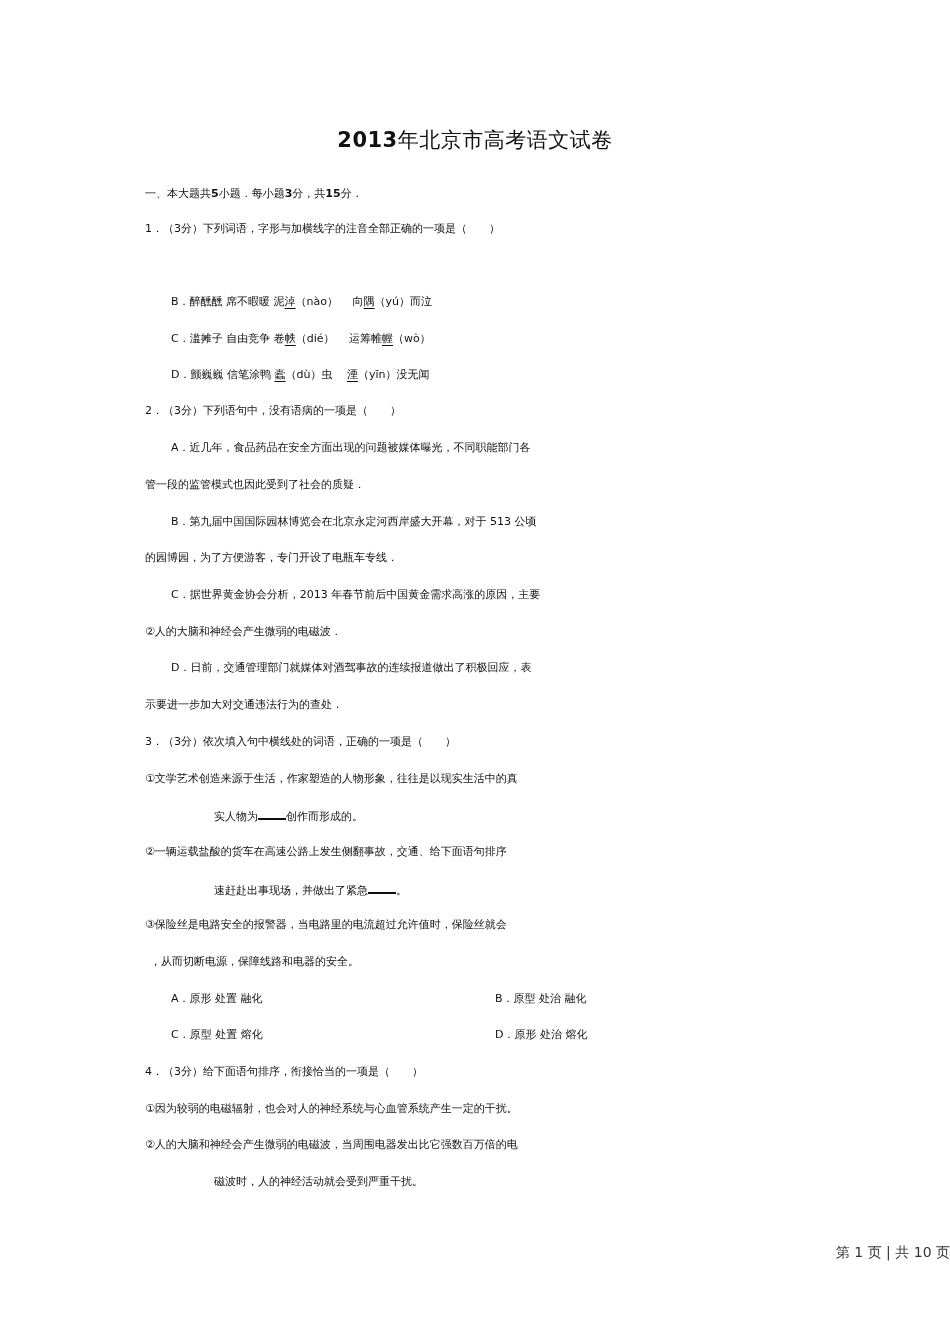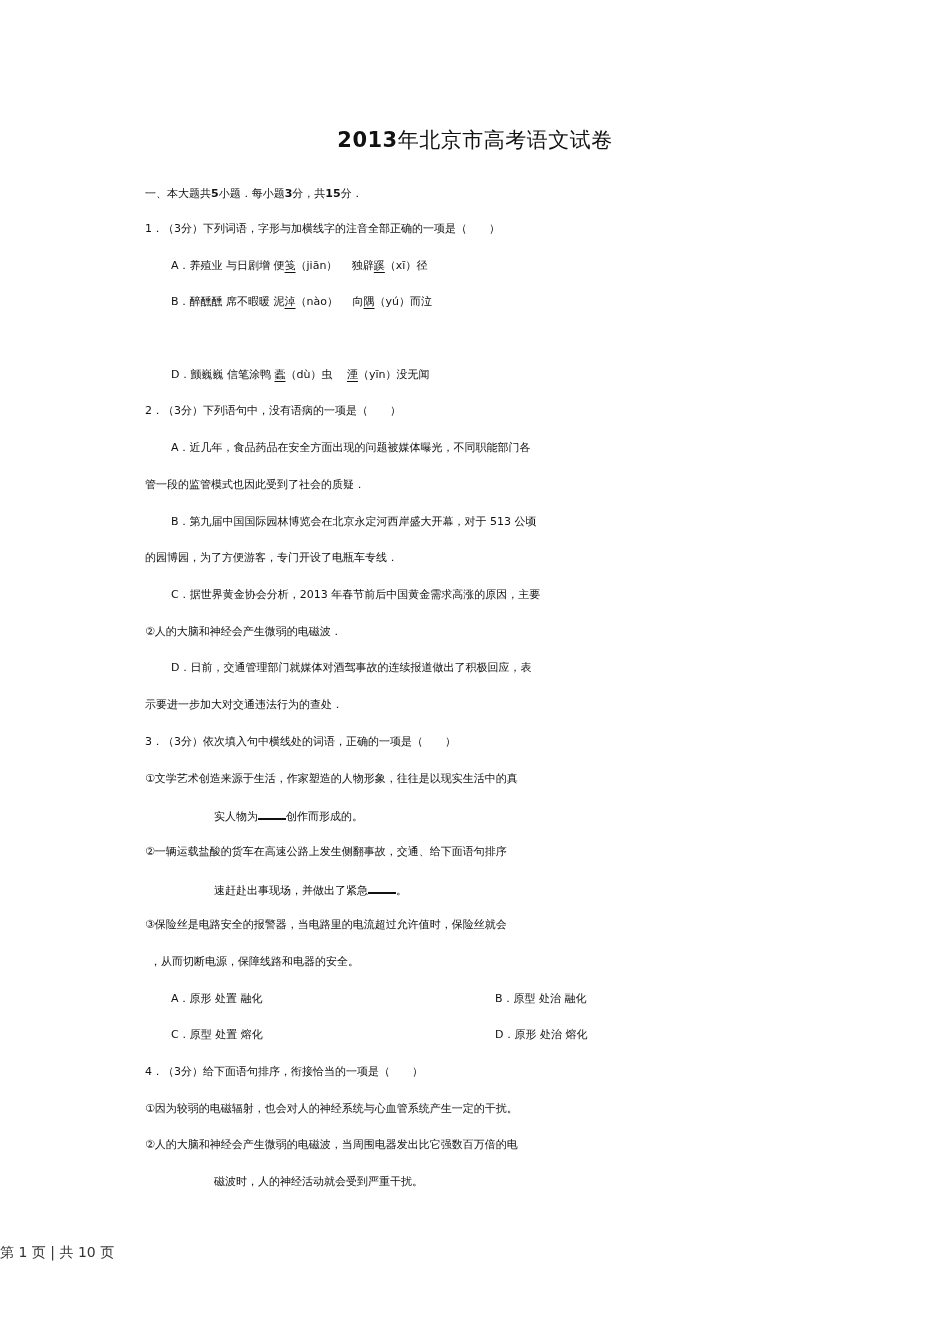--- a/index.html
+++ b/index.html
@@ -9,43 +9,43 @@
   .title { position: absolute; top: 126px; left: 0; width: 950px; text-align: center;
            font-size: 21px; letter-spacing: 0.5px; }
   .title b { font-weight: bold; }
   .line { position: absolute; left: 145px; font-size: 11px; white-space: nowrap; line-height: 22px; }
   .indent1 { left: 171px; }
   .opt-col2 { left: 495px; }
   .cont { left: 171px; margin-left: 43px; }
   .bold { font-weight: bold; }
   .u { text-decoration: underline; text-underline-offset: 3px; }
   .blank { display: inline-block; width: 28px; border-bottom: 2px solid #111; height: 14px; vertical-align: baseline; }
-  .footer { position: absolute; top: 1244px; left: 0; width: 950px; text-align: left;
+  .footer { position: absolute; top: 1244px; left: 0; width: 950px; text-align: right;
             font-size: 14px; color: #333; }
 </style>
 </head>
 <body>
 
 <div class="page">
 
   <div class="title">
     <b>2013</b><span>年北京市高考语文试卷</span>
   </div>
 
   <div class="line" style="top:183px">
     <span>一、本大题共</span><span class="bold">5</span><span>小题．每小题</span><span class="bold">3</span><span>分，共</span><span class="bold">15</span><span>分．</span>
   </div>
 
   <div class="line" style="top:218px">1．（3分）下列词语，字形与加横线字的注音全部正确的一项是（　　）</div>
 
-  <div class="line indent1" style="top:255px">
-    <span>A．</span><span>养殖业 与日剧增 便</span><span class="u">笺</span><span>（jiān）</span><span>　 独辟</span><span class="u">蹊</span><span>（xī）径</span>
-  </div>
   <div class="line indent1" style="top:291px">
     <span>B．</span><span>醉醺醺 席不暇暖 泥</span><span class="u">淖</span><span>（nào）</span><span>　 向</span><span class="u">隅</span><span>（yú）而泣</span>
+  </div>
+  <div class="line indent1" style="top:328px">
+    <span>C．</span><span>滥摊子 自由竞争 卷</span><span class="u">帙</span><span>（dié）</span><span>　 运筹帷</span><span class="u">幄</span><span>（wò）</span>
   </div>
   <div class="line indent1" style="top:364px">
     <span>D．</span><span>颤巍巍 信笔涂鸭 </span><span class="u">蠹</span><span>（dù）虫</span><span>　 </span><span class="u">湮</span><span>（yīn）没无闻</span>
   </div>
 
   <div class="line" style="top:400px">2．（3分）下列语句中，没有语病的一项是（　　）</div>
   <div class="line indent1" style="top:437px">A．近几年，食品药品在安全方面出现的问题被媒体曝光，不同职能部门各</div>
   <div class="line" style="top:474px">管一段的监管模式也因此受到了社会的质疑．</div>
   <div class="line indent1" style="top:511px">B．第九届中国国际园林博览会在北京永定河西岸盛大开幕，对于 513 公顷</div>
   <div class="line" style="top:547px">的园博园，为了方便游客，专门开设了电瓶车专线．</div>

